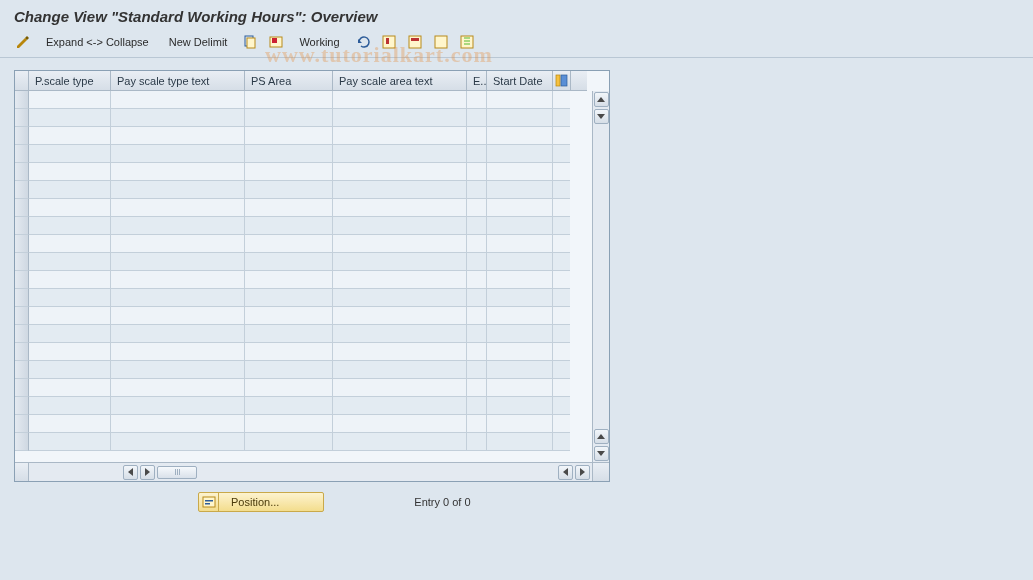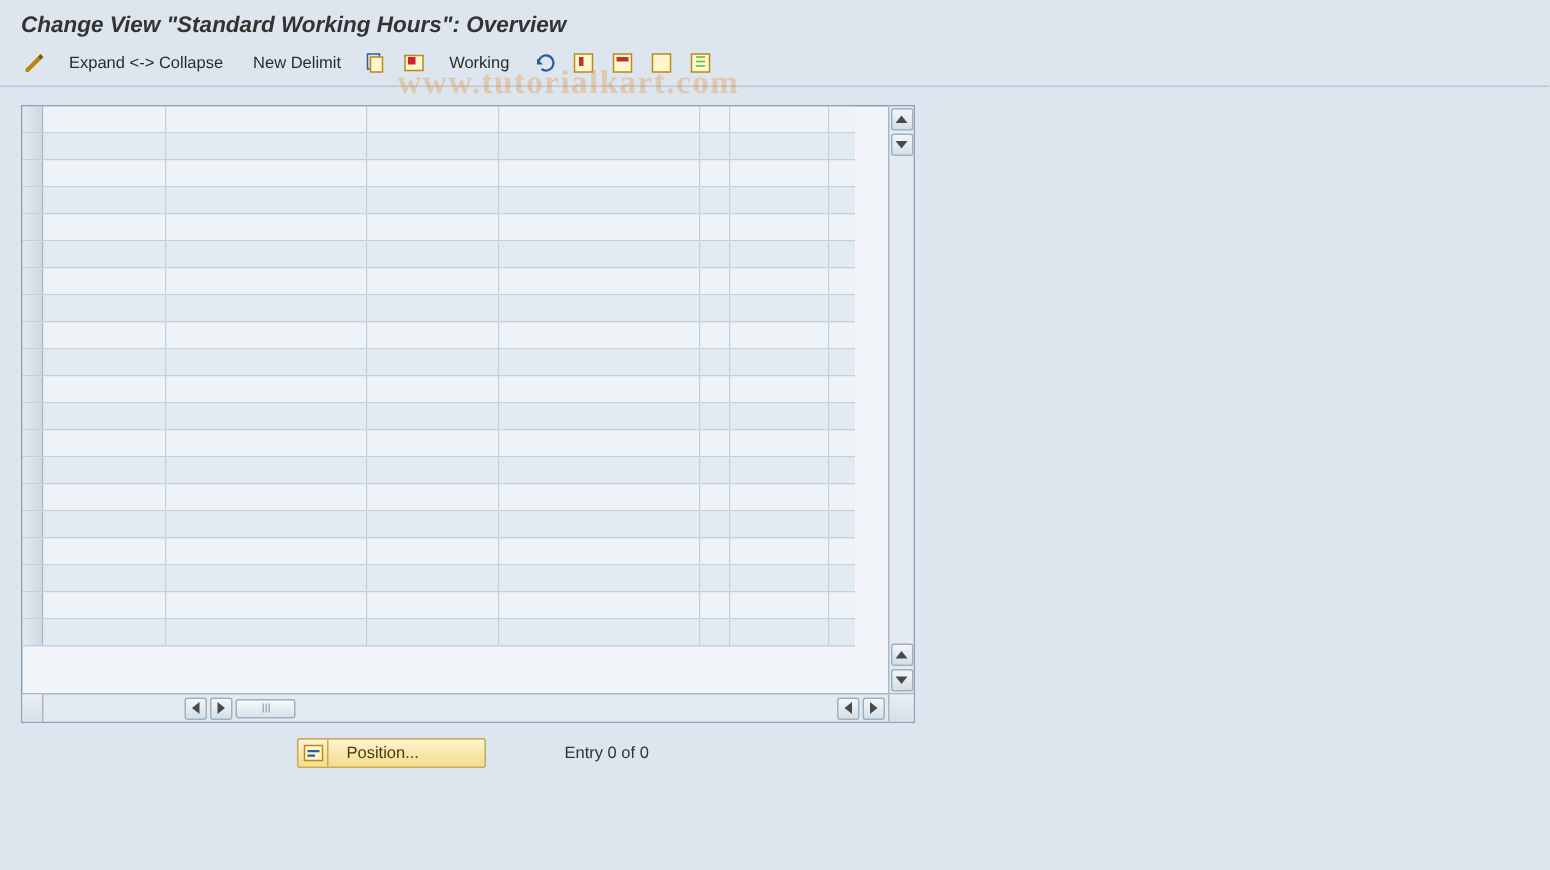--- a/index.html
+++ b/index.html
@@ -223,21 +223,21 @@
     border-right: 1px solid #c9a94a;
   }
   .position-btn .pb-label {
     padding: 0 44px 0 12px;
     color: #4a3a0a;
     font-size: 11px;
   }
   .entry-status {
     color: #333;
     font-size: 11px;
-    margin-left: 32px;
+    margin-left: 70px;
   }
   .watermark {
     position: absolute;
     top: 42px;
     left: 265px;
     font-size: 22px;
     font-weight: bold;
     letter-spacing: 1px;
     color: rgba(230, 140, 60, 0.35);
     pointer-events: none;
@@ -311,20 +311,36 @@
         <line x1="5" y1="7" x2="11" y2="7" stroke="#5b3"></line>
         <line x1="5" y1="10" x2="11" y2="10" stroke="#5b3"></line>
       </svg>
   </span>
 </div>
 
 <div class="watermark">www.tutorialkart.com</div>
 
 <div class="content">
   <div class="table-wrap">
+    <div class="grid-header">
+      <div class="row-selector-spacer"></div>
+      <div class="col-header col-c1">P.scale type</div>
+      <div class="col-header col-c2">Pay scale type text</div>
+      <div class="col-header col-c3">PS Area</div>
+      <div class="col-header col-c4">Pay scale area text</div>
+      <div class="col-header col-c5">E..</div>
+      <div class="col-header col-c6">Start Date</div>
+      <div class="config-col" title="Table Settings">
+        <svg width="13" height="13" viewBox="0 0 13 13">
+            <rect x="1" y="1" width="4" height="11" fill="#f5c040" stroke="#b8860b" stroke-width="0.7"></rect>
+            <rect x="6" y="1" width="6" height="11" fill="#5a8fd6" stroke="#2d5c99" stroke-width="0.7"></rect>
+          </svg>
+      </div>
+      <div class="vscroll-spacer-top"></div>
+    </div>
     <div class="grid-body">
       <div class="rows-area" id="rows-area">
           <div class="data-row">
             <div class="row-selector"></div>
             <div class="cell" style="width: 82px;"></div>
             <div class="cell" style="width: 134px;"></div>
             <div class="cell" style="width: 88px;"></div>
             <div class="cell" style="width: 134px;"></div>
             <div class="cell" style="width: 20px;"></div>
             <div class="cell" style="width: 66px;"></div>

